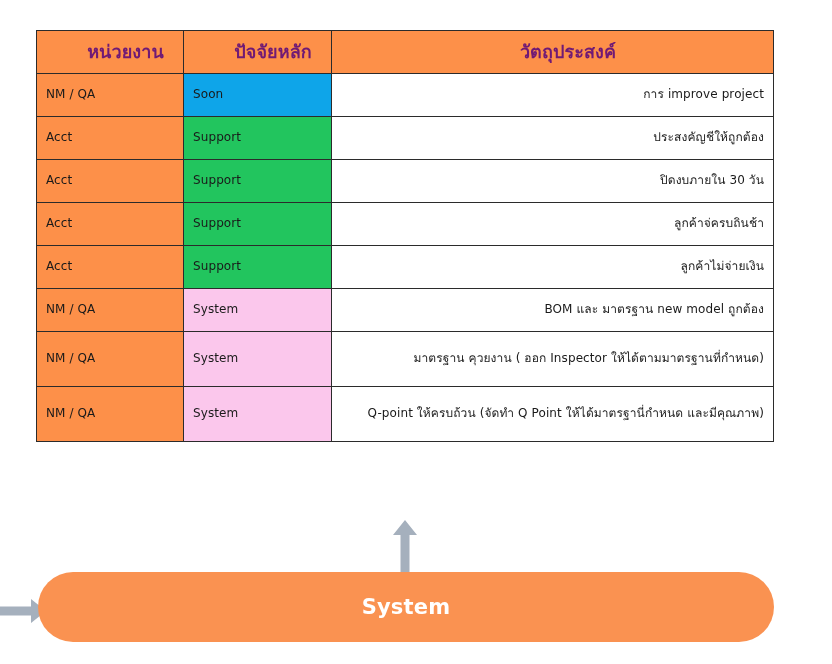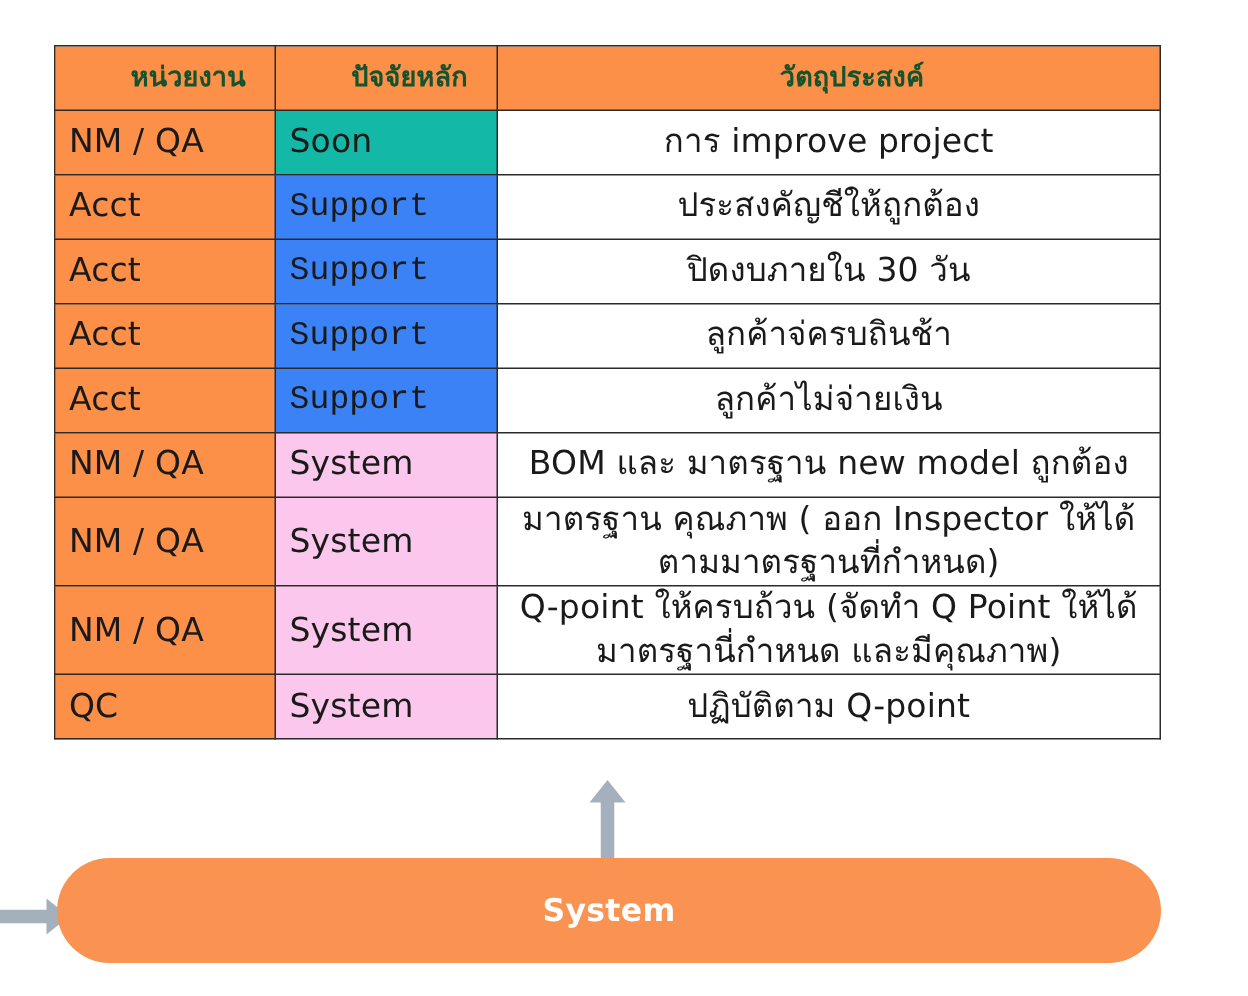--- a/index.html
+++ b/index.html
@@ -29,51 +29,51 @@
   }
   #objective-table col.c-unit { width: 147px; }
   #objective-table col.c-factor { width: 148px; }
   #objective-table col.c-objective { width: 442px; }
 
   #objective-table th,
   #objective-table td {
     border: 1.6px solid #2b2b2b;
     padding: 0 9px;
     vertical-align: middle;
-    font-size: 22px;
+    font-size: 12px;
     line-height: 1.32;
     font-weight: 400;
     letter-spacing: 0.1px;
   }
 
   #objective-table thead th {
     background: #FD9049;
     font-weight: 700;
     text-align: center;
     height: 42px;
     font-size: 18px;
-    color: #14532d;
+    color: #701a75;
     padding-left: 40px;
   }
 
   td.cell-unit {
     background: #FD9049;
     text-align: left;
   }
   td.cell-factor {
     text-align: left;
   }
   td.cell-objective {
     background: #ffffff;
-    text-align: center;
+    text-align: right;
   }
 
   
-  td.tone-soon    { background: #14b8a6; }
-  td.tone-support { background: #3b82f6; font-family: Liberation Mono, monospace; }
+  td.tone-soon    { background: #0ea5e9; }
+  td.tone-support { background: #22c55e; }
   td.tone-system  { background: #FBC7EC; }
 
   
   tr.h-1 td { height: 42px; }
   tr.h-2 td { height: 54px; }
 
   
   #flow-area {
     position: absolute;
     left: 0;
@@ -162,31 +162,26 @@
         <td class="cell-objective">ลูกค้าไม่จ่ายเงิน</td>
       </tr>
       <tr class="h-1">
         <td class="cell-unit">NM / QA</td>
         <td class="cell-factor tone-system">System</td>
         <td class="cell-objective">BOM และ มาตรฐาน new model ถูกต้อง</td>
       </tr>
       <tr class="h-2">
         <td class="cell-unit">NM / QA</td>
         <td class="cell-factor tone-system">System</td>
-        <td class="cell-objective">มาตรฐาน คุณภาพ ( ออก Inspector ให้ได้ตามมาตรฐานที่กำหนด)</td>
+        <td class="cell-objective">มาตรฐาน คุวยงาน ( ออก Inspector ให้ได้ตามมาตรฐานที่กำหนด)</td>
       </tr>
       <tr class="h-2">
         <td class="cell-unit">NM / QA</td>
         <td class="cell-factor tone-system">System</td>
         <td class="cell-objective">Q-point ให้ครบถ้วน (จัดทำ Q Point ให้ได้มาตรฐานี่กำหนด และมีคุณภาพ)</td>
-      </tr>
-      <tr class="h-1">
-        <td class="cell-unit">QC</td>
-        <td class="cell-factor tone-system">System</td>
-        <td class="cell-objective">ปฏิบัติตาม Q-point</td>
       </tr>
     </tbody>
 </table>
 
 <div id="flow-area">
   <span id="up-arrow">
     <svg width="26" height="62" viewBox="0 0 26 62" xmlns="http://www.w3.org/2000/svg">
       <path d="M13 0 L25 15 L17.5 15 L17.5 62 L8.5 62 L8.5 15 L1 15 Z" fill="#A5B0BD"></path>
     </svg>
   </span>

